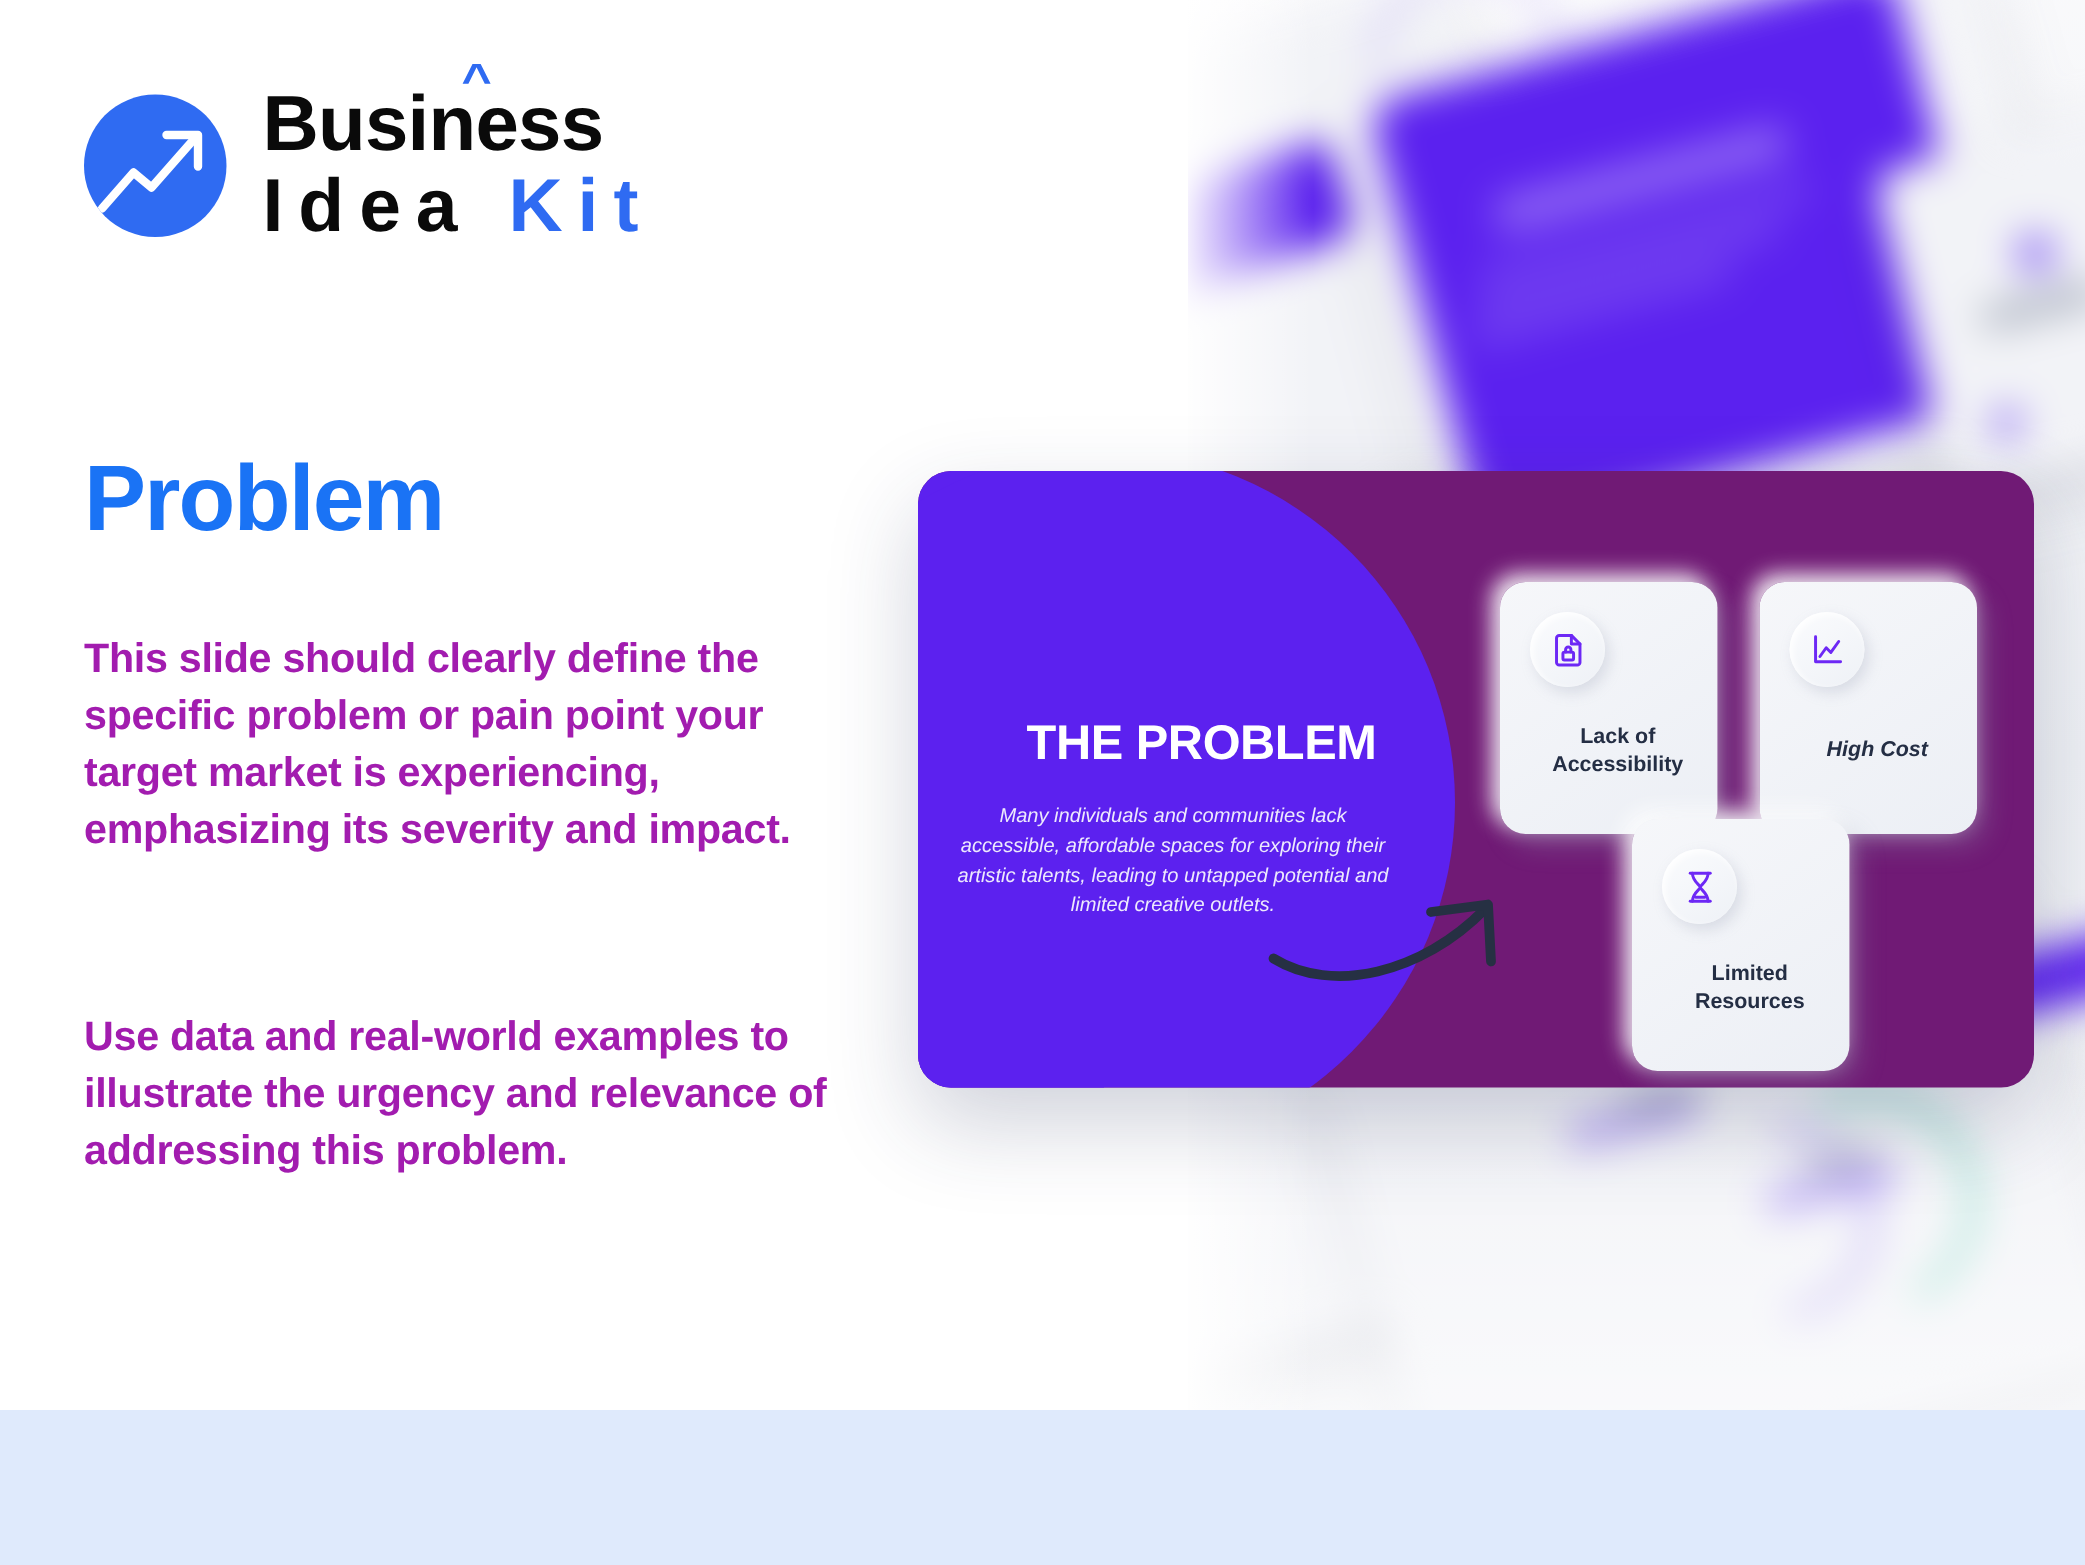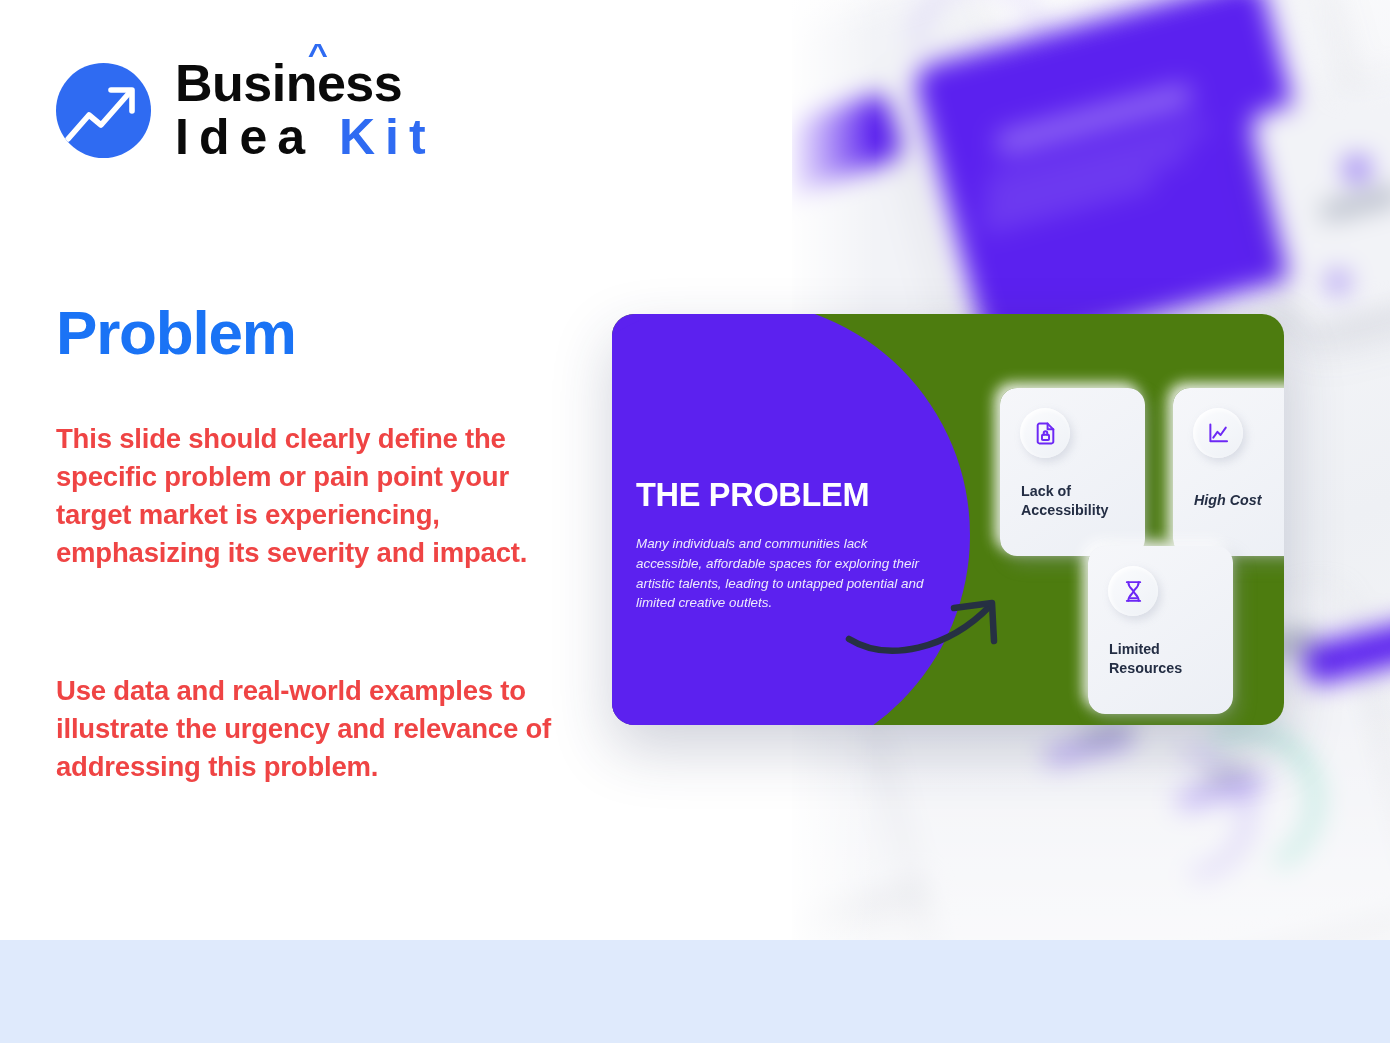--- a/index.html
+++ b/index.html
@@ -67,31 +67,32 @@
     letter-spacing: 10px; line-height: 1.05; margin-top: 2px;
   }
   .logo-kit { color: #2f6bf2; }
 
   .page-title {
     position: absolute; left: 56px; top: 297px;
     font-size: 62px; font-weight: bold; color: #1a73f5; letter-spacing: -1.2px;
   }
   .body-para {
     position: absolute; left: 56px; width: 516px;
-    font-size: 27.5px; font-weight: bold; color: #ef4444; line-height: 1.38;
+    font-size: 27.5px; font-weight: bold; color: #a21caf; line-height: 1.38;
     letter-spacing: -0.2px;
   }
   .para-1 { top: 420px; }
   .para-2 { top: 672px; }
 
   
   .slide-card {
-    position: absolute; left: 612px; top: 314px; width: 672px; height: 411px;
-    background: #4d7c0f; border-radius: 22px; overflow: hidden;
+    position: absolute; left: 612px; top: 314px; width: 744px; height: 411px;
+    background: #701a75; border-radius: 22px; overflow: hidden;
     box-shadow: 0 24px 60px rgba(40,50,90,0.22);
+    text-align: center;
   }
   .slide-blob {
     position: absolute; left: -112px; top: -14px;
     width: 470px; height: 470px; border-radius: 50%;
     background: #5c21ef;
   }
   .slide-blob-sq {
     position: absolute; left: -112px; top: -14px; width: 236px; height: 470px;
     background: #5c21ef;
   }

